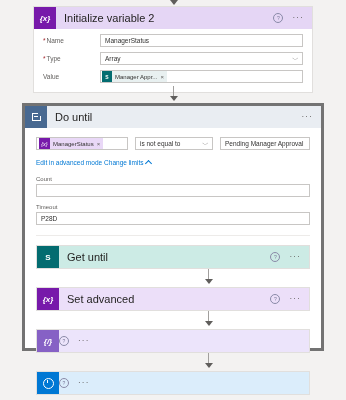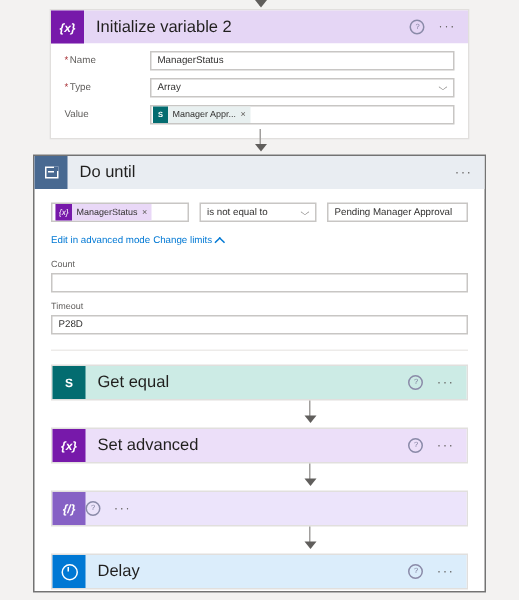--- a/index.html
+++ b/index.html
@@ -50,22 +50,22 @@
     background:#e8f0f0;padding:0 3px 0 0;max-width:92px;
   }
   .token-ic{
     width:10px;height:11px;flex:0 0 10px;background:#036c70;color:#fff;
     display:flex;align-items:center;justify-content:center;font-size:5px;font-weight:bold;
   }
   .token-tx{font-size:6px;color:#323130;white-space:nowrap;overflow:hidden;}
   .token-x{font-size:6px;color:#605e5c;}
 
   
-  #douintil-card{position:absolute;left:22px;top:103px;width:302px;height:292px;
-    background:#fff;border:1px solid #737373;box-sizing:border-box;}
+  #douintil-card{position:absolute;left:22px;top:103px;width:302px;height:248px;
+    background:#fff;border:3px solid #737373;box-sizing:border-box;}
   #douintil-card > .card-head{background:#e9edf2;}
   #douintil-card > .card-head > .card-icon{background:#486991;}
   .loop-glyph{position:relative;width:9px;height:8px;border:1.1px solid #fff;box-sizing:border-box;}
   .loop-glyph:after{content:"";position:absolute;left:1px;top:1.5px;width:4px;height:0;border-top:1.1px solid #fff;}
   .loop-glyph:before{content:"";position:absolute;right:-1.1px;top:-1.1px;width:3px;height:3px;background:#486991;}
 
   .loop-body{padding:9px 11px 0 11px;}
   .cond-row{display:flex;align-items:center;gap:7px;}
   .cond-token-box{
     width:92px;height:13px;border:1px solid #c8c6c4;background:#fff;
@@ -232,21 +232,21 @@
       </div>
 
       <div class="divider"></div>
     </div>
 
     <div class="inner-wrap" style="margin-top:9px;">
 
       <div class="act-card act-sharepoint">
         <div class="card-head">
           <div class="card-icon">S</div>
-          <div class="card-title">Get equal</div>
+          <div class="card-title">Get until</div>
           <div class="head-actions">
             <div class="help-icon">?</div>
             <div class="more-icon">···</div>
           </div>
         </div>
       </div>
 
       <div style="position:relative;height:18px;">
         <div class="conn-in" style="top:0;height:12px;"></div>
         <div class="conn-in-arrow" style="top:10px;"></div>
@@ -281,21 +281,20 @@
       <div style="position:relative;height:18px;">
         <div class="conn-in" style="top:0;height:12px;"></div>
         <div class="conn-in-arrow" style="top:10px;"></div>
       </div>
 
       <div class="act-card act-delay">
         <div class="card-head">
           <div class="card-icon">
             <div class="clock"></div>
           </div>
-          <div class="card-title">Delay</div>
           <div class="head-actions">
             <div class="help-icon">?</div>
             <div class="more-icon">···</div>
           </div>
         </div>
       </div>
 
     </div>
   </div>
 

